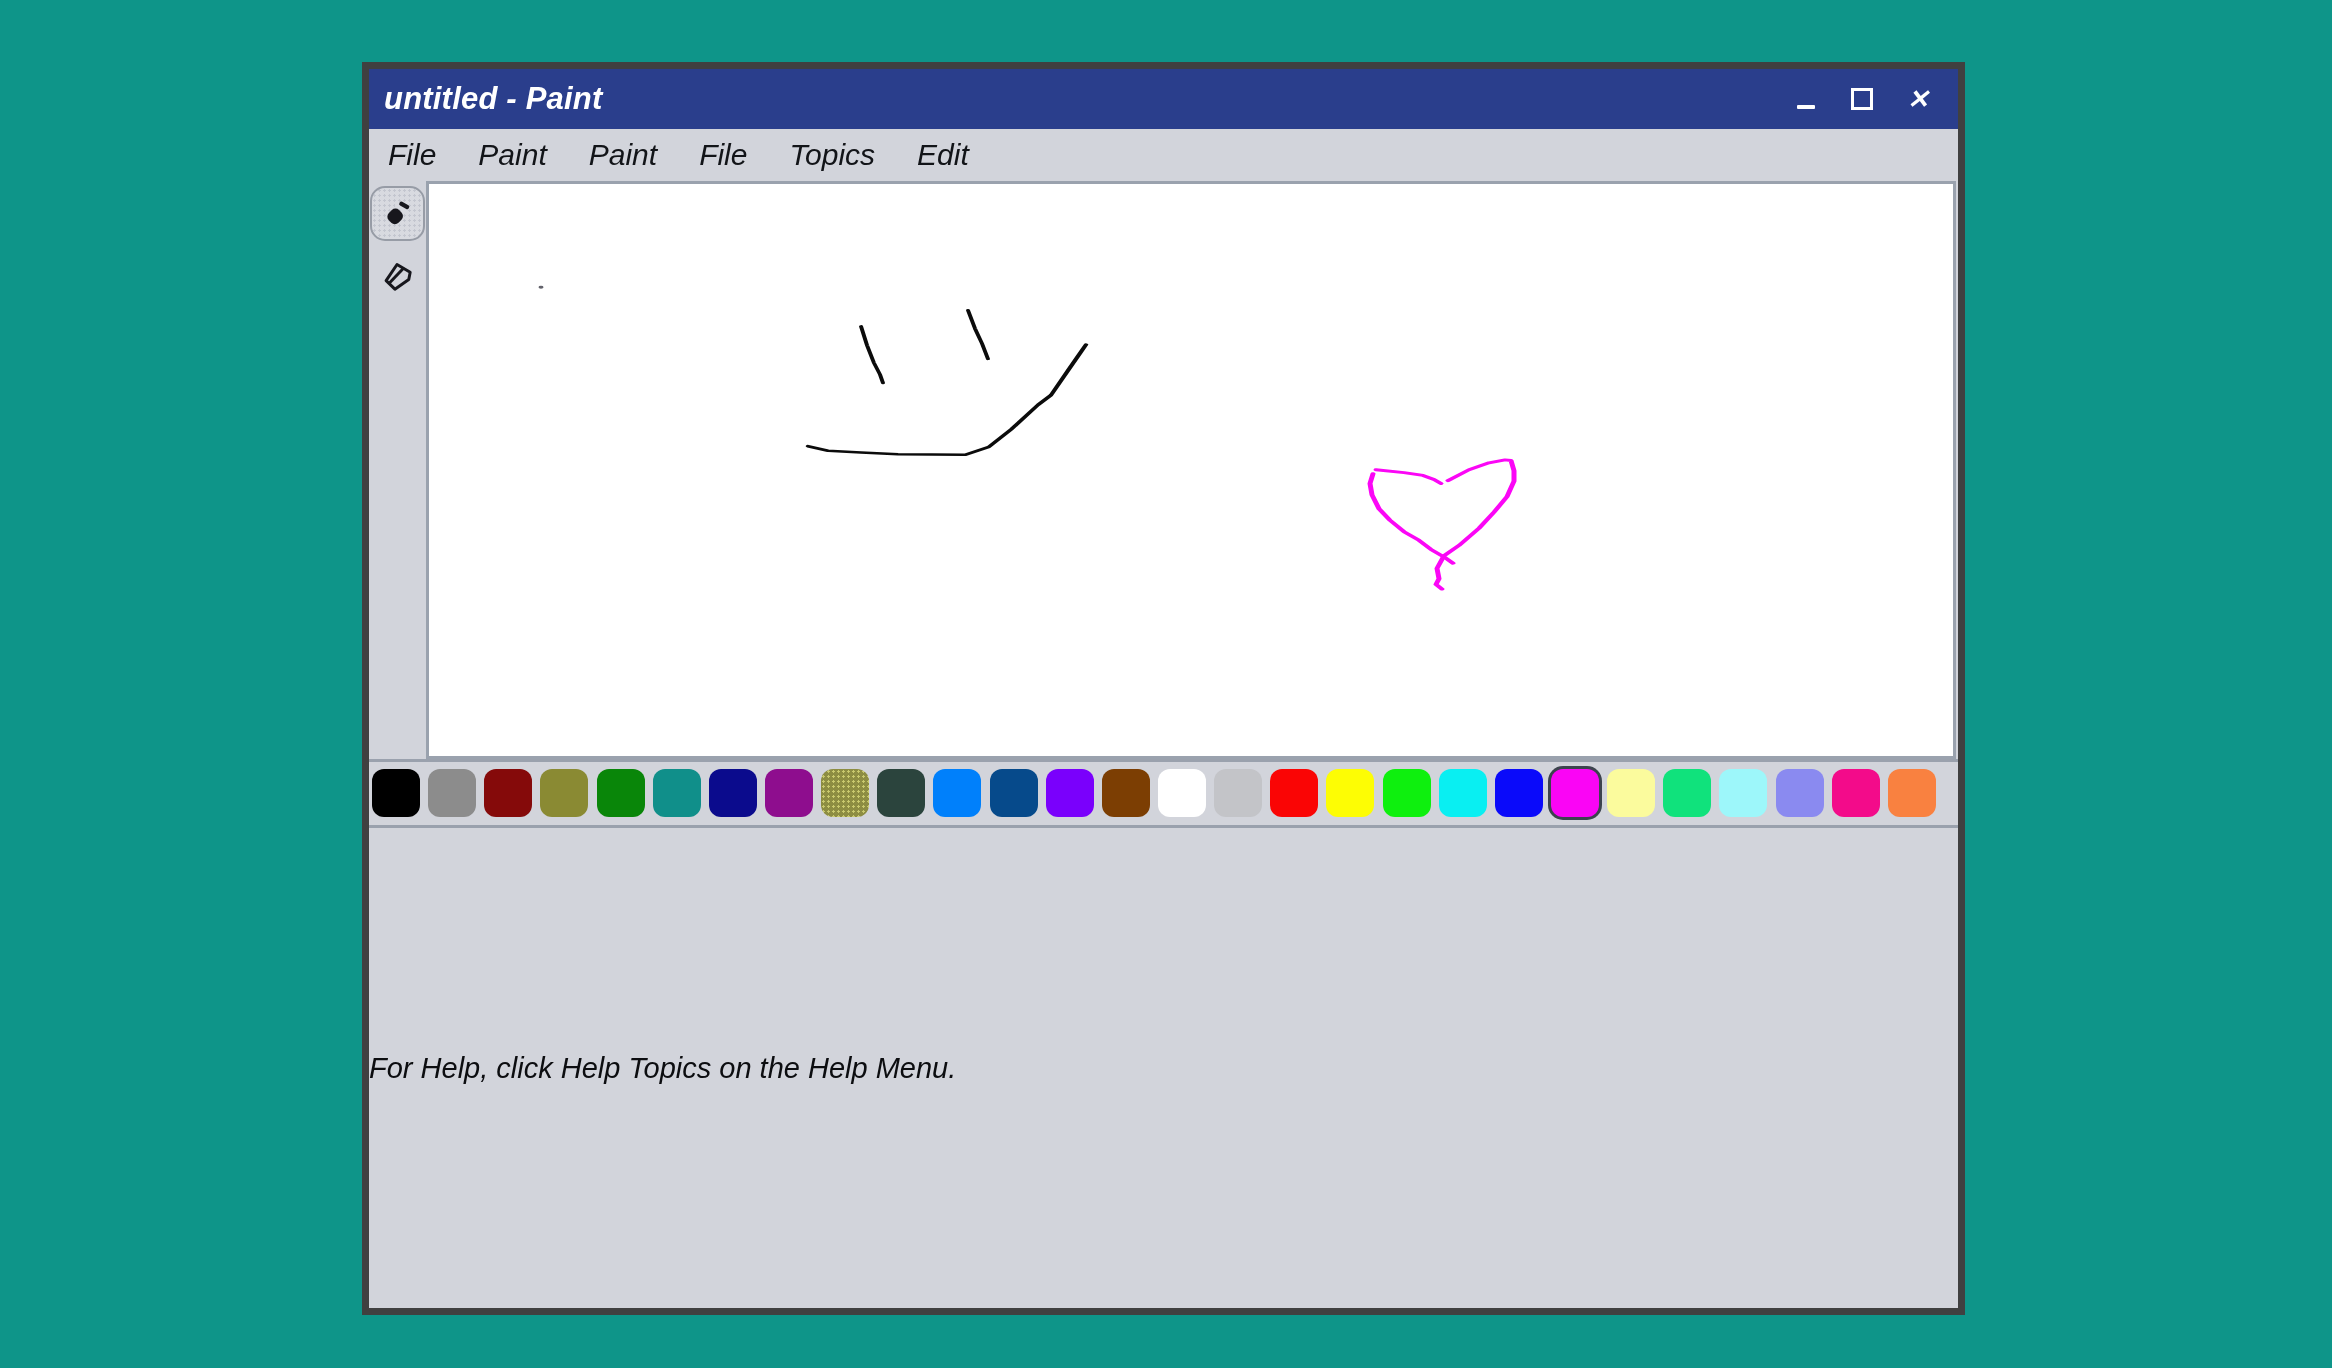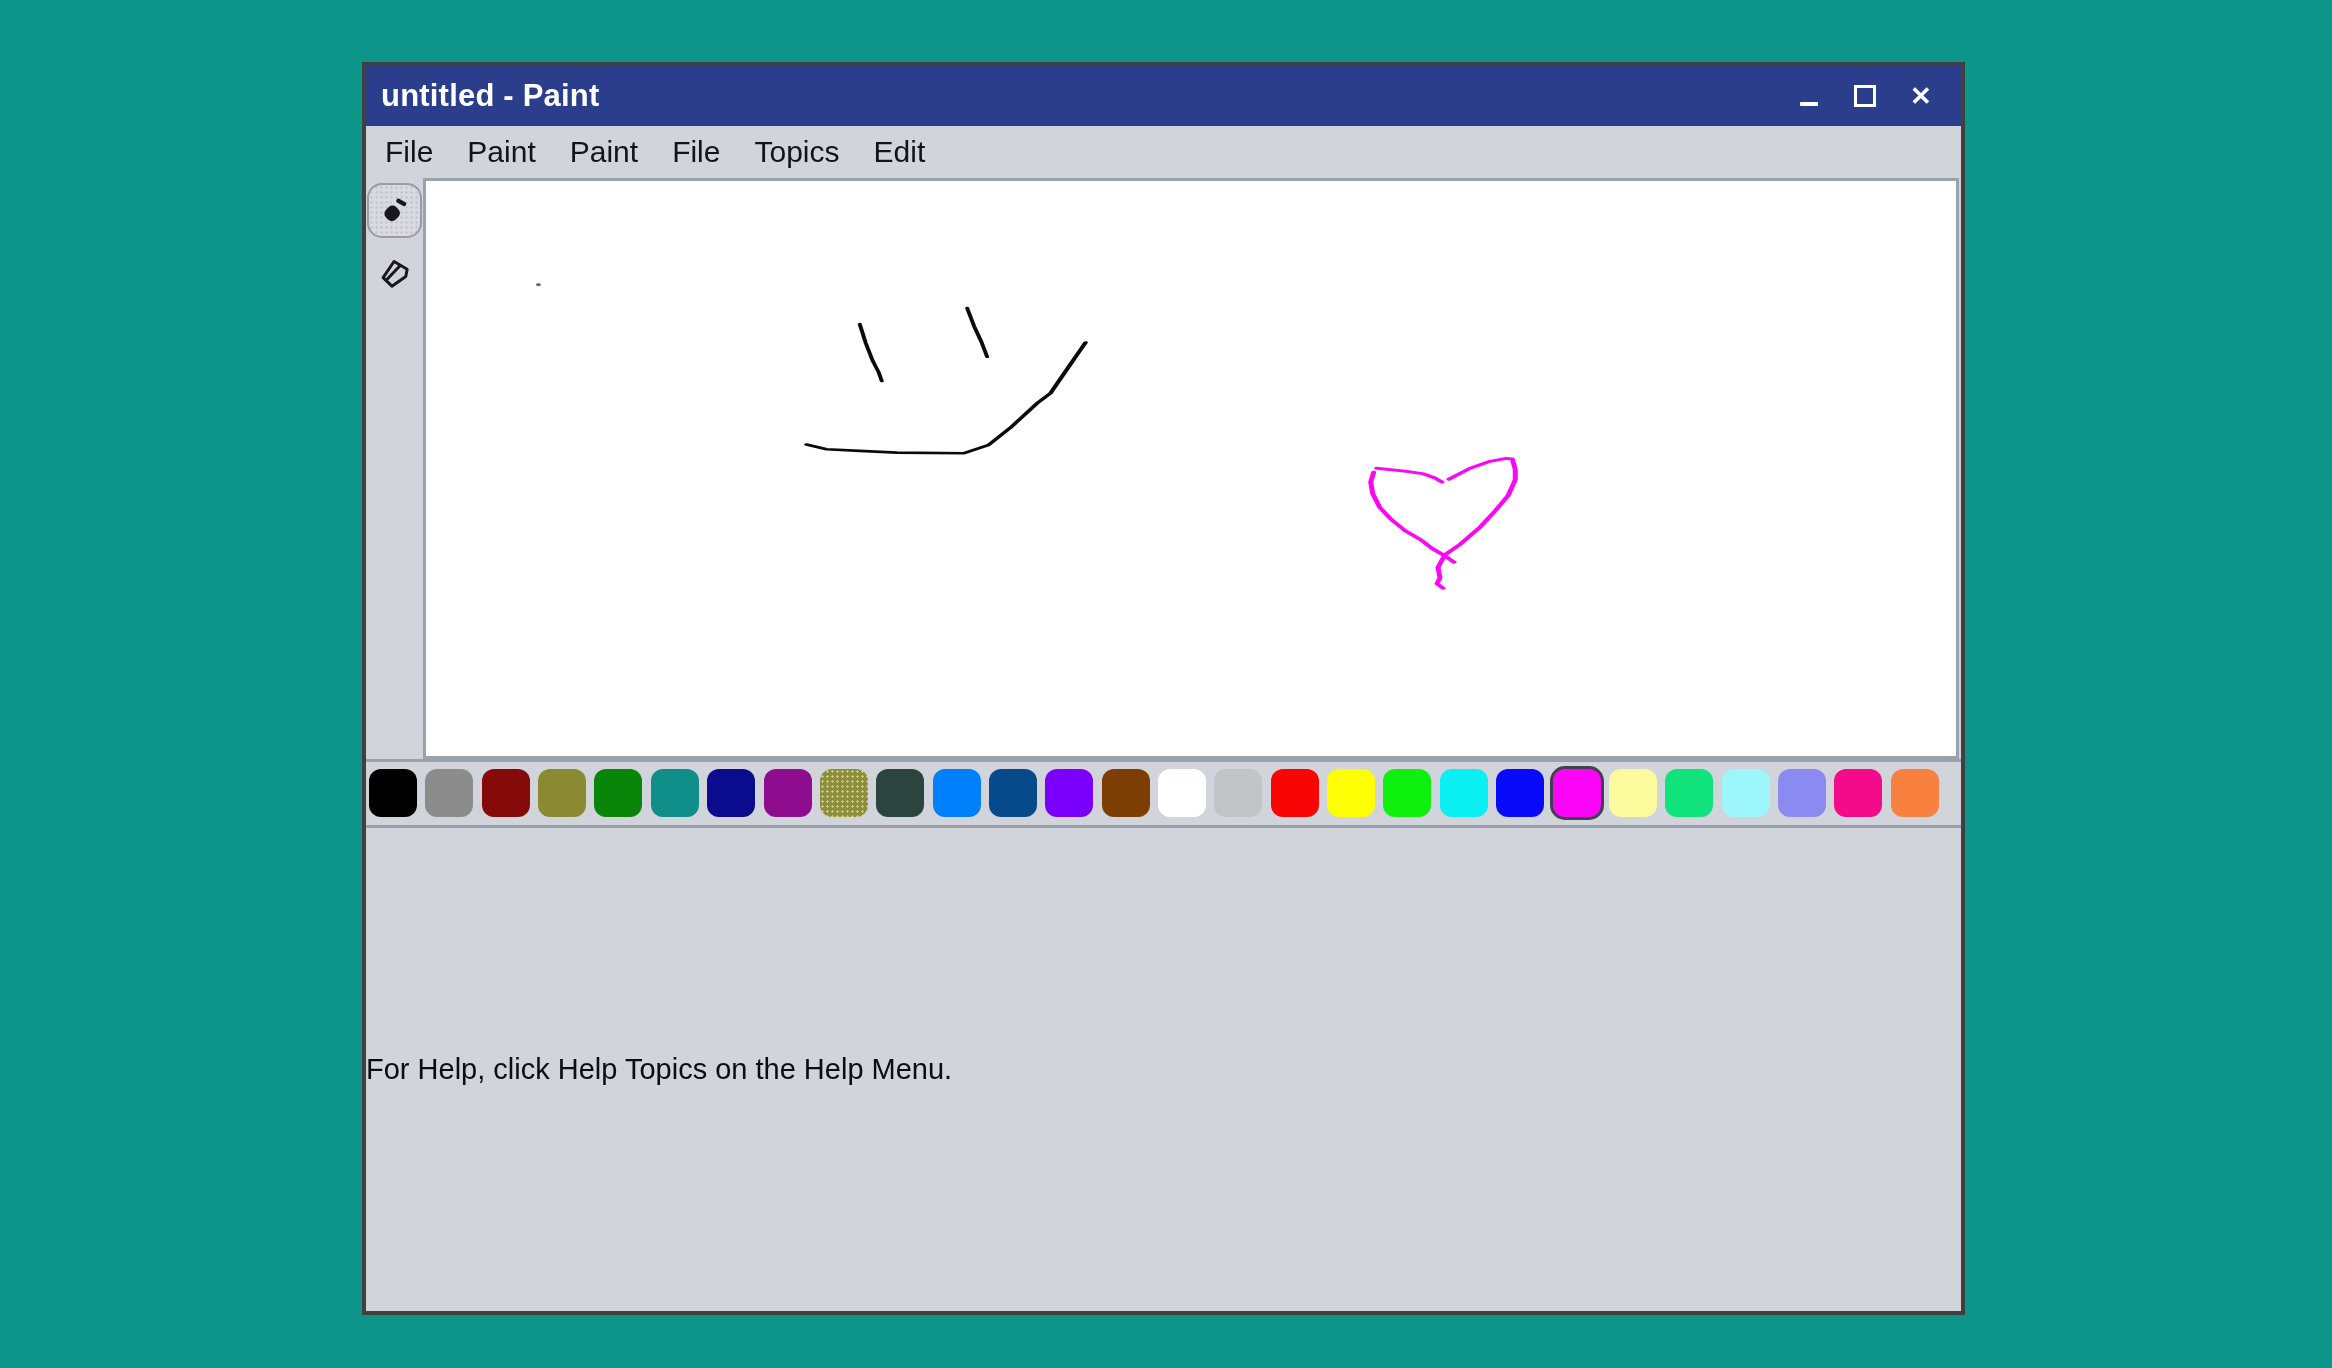--- a/index.html
+++ b/index.html
@@ -4,39 +4,39 @@
 <style>
   html,body{margin:0;padding:0;}
   body{
     width:2332px;height:1368px;overflow:hidden;
     background:#0e9589;
     font-family:"Liberation Sans", sans-serif;
     position:relative;
   }
   .window{
     position:absolute;left:362px;top:62px;width:1603px;height:1253px;
-    box-sizing:border-box;border:4px solid #404040;background:#d2d4db;
-    display:flex;flex-direction:column;
+    box-sizing:border-box;border:7px solid #404040;background:#d2d4db;
+    display:flex;flex-direction:column;font-style:italic;
   }
   
   .titlebar{
     height:60px;flex:0 0 60px;background:#2a3e8c;color:#ffffff;
     display:flex;align-items:center;justify-content:space-between;
     padding:0 28px 0 15px;
   }
   .title{font-size:31px;font-weight:600;letter-spacing:.2px;}
   .controls{display:flex;align-items:center;gap:32px;}
   .ctrl{width:24px;height:34px;display:flex;align-items:center;justify-content:center;cursor:default;}
   .min-glyph{display:block;width:18px;height:4px;background:#fff;margin-top:16px;border-radius:1px;}
   .max-glyph{display:block;width:16px;height:16px;border:3px solid #fff;box-sizing:content-box;}
   .close-glyph{font-size:26px;font-weight:700;line-height:1;}
   
   .menubar{
     height:52px;flex:0 0 52px;display:flex;align-items:center;
-    padding-left:2px;background:#d2d4db;
+    padding-left:2px;background:#d2d4db;gap:8px;
   }
   .menu-item{font-size:30px;color:#121418;padding:0 17px;cursor:default;}
   
   .workarea{
     flex:1 1 auto;display:flex;min-height:0;
     border-bottom:3px solid #9aa1ad;background:#d2d4db;
   }
   .toolbar{flex:0 0 57px;display:flex;flex-direction:column;align-items:center;padding-top:5px;}
   .tool{
     width:55px;height:55px;border-radius:15px;display:flex;align-items:center;justify-content:center;

